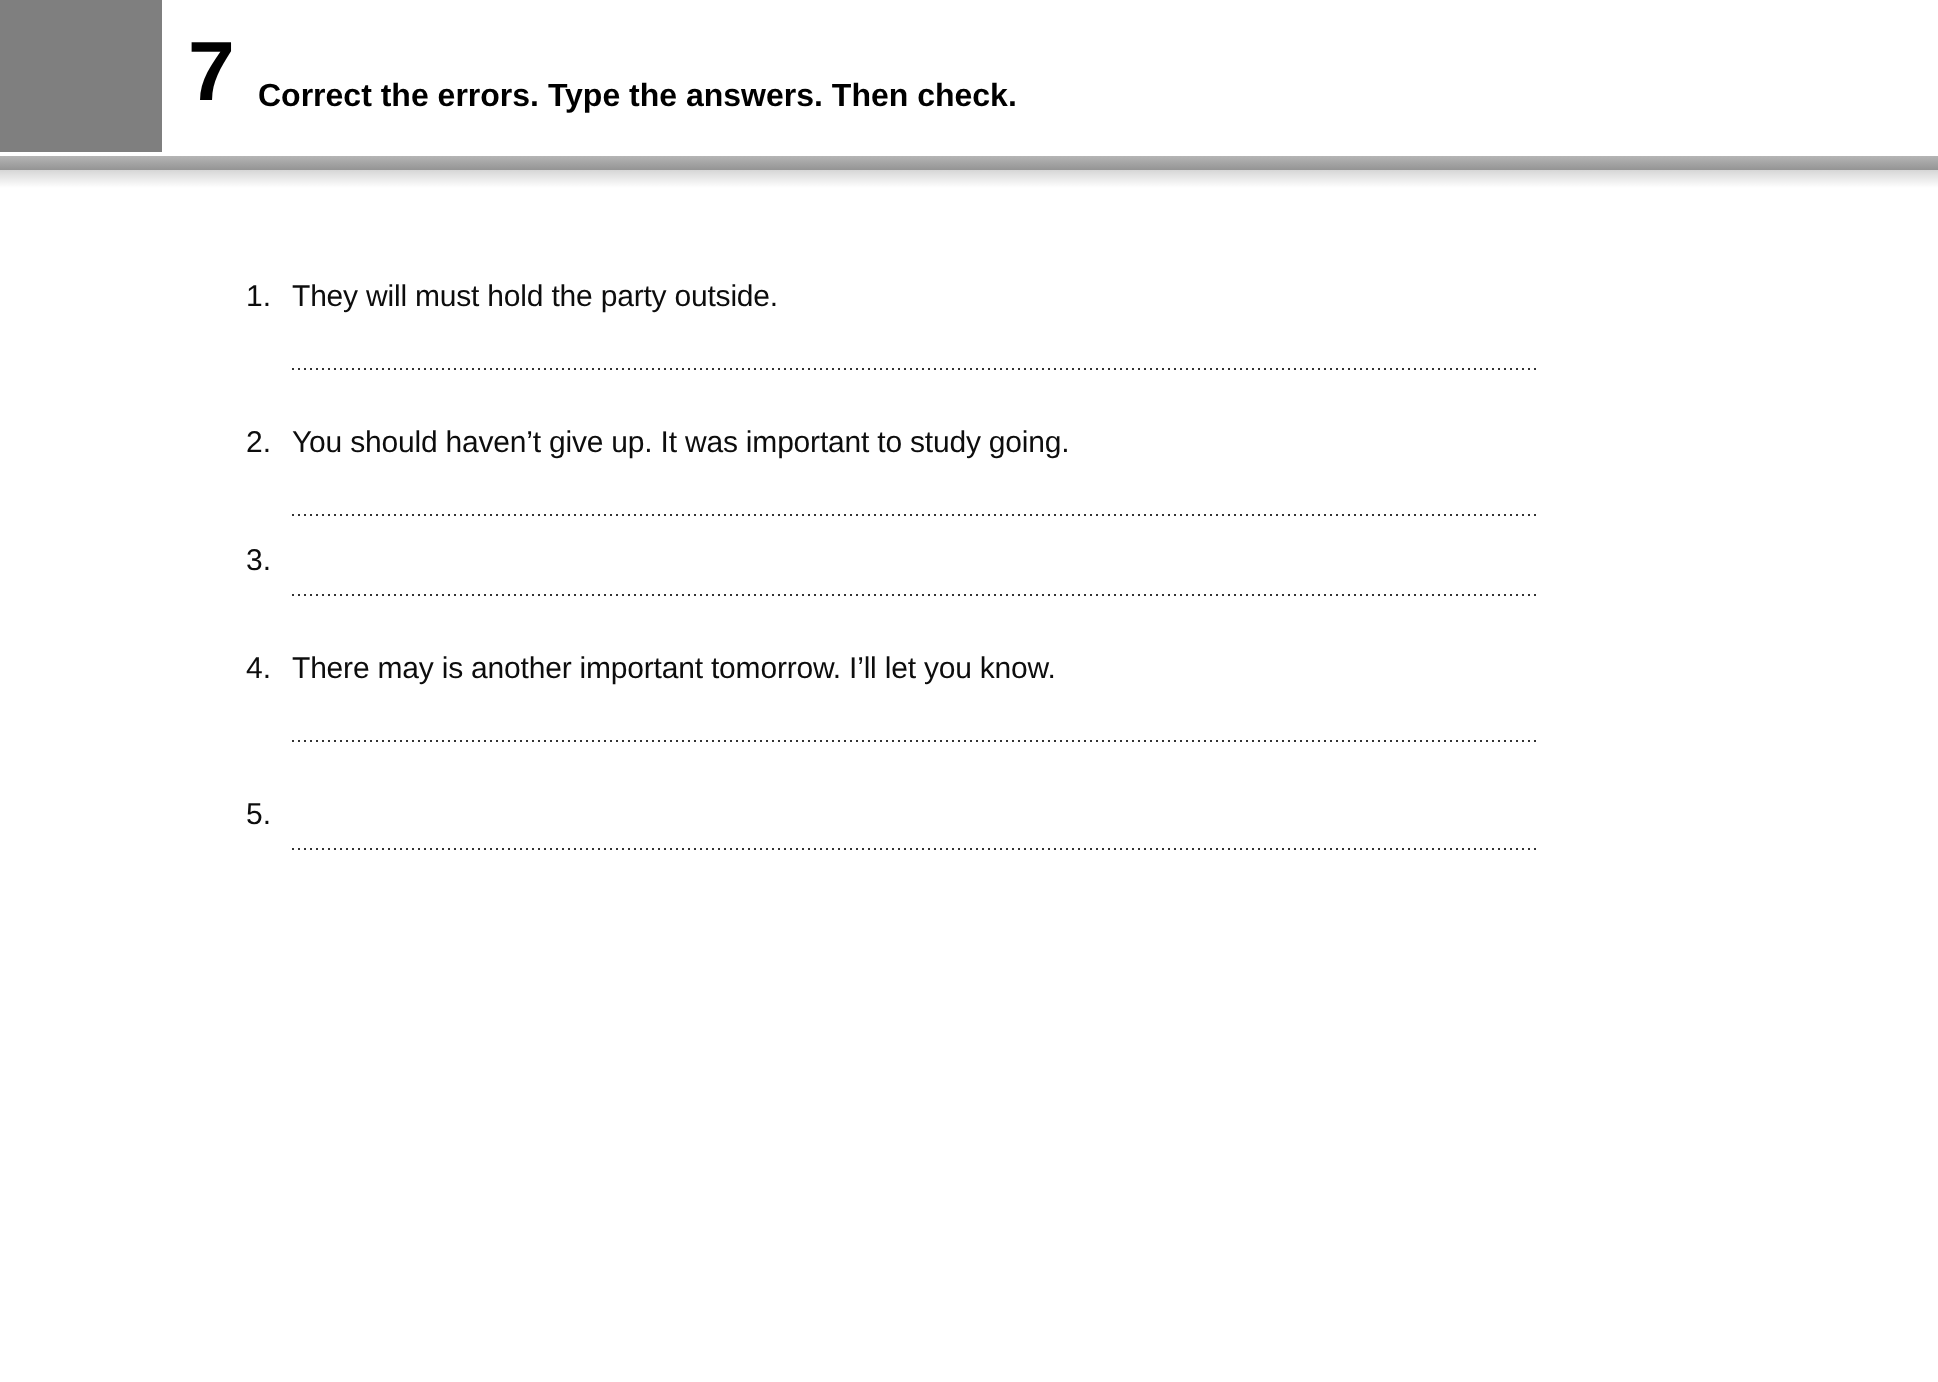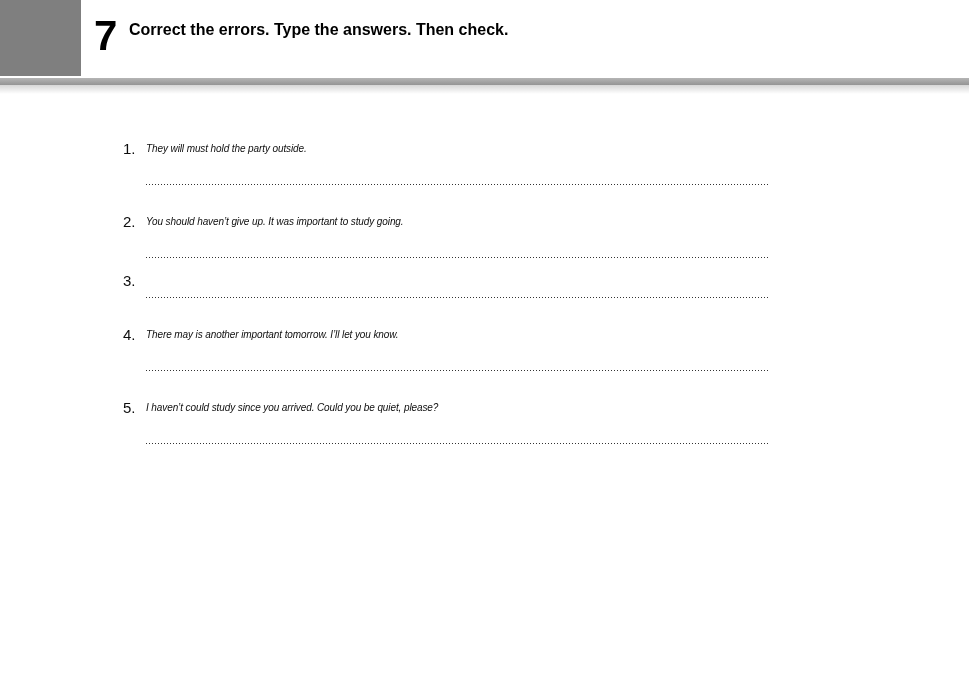--- a/index.html
+++ b/index.html
@@ -31,21 +31,21 @@
     left: 94px;
     top: 15px;
     font-size: 42px;
     font-weight: bold;
     line-height: 42px;
     color: #000000;
   }
   .instruction {
     position: absolute;
     left: 129px;
-    top: 20px;
+    top: 39px;
     font-size: 16px;
     font-weight: 600;
     line-height: 20px;
     color: #000000;
     white-space: nowrap;
   }
 
   
   .divider {
     position: absolute;
@@ -84,26 +84,25 @@
     width: 23px;
     font-size: 15px;
     line-height: 19px;
     color: #0d0d0d;
   }
   .item-body {
     flex: 0 0 622px;
     width: 622px;
   }
   .sentence {
-    font-size: 10px;
+    font-size: 15px;
     line-height: 19px;
     color: #0d0d0d;
     letter-spacing: -0.1px;
     white-space: nowrap;
-    font-style: italic;
   }
   .answer {
     display: block;
     box-sizing: border-box;
     width: 622px;
     height: 24px;
     margin-top: 3px;
     padding: 0 2px;
     border: none;
     outline: none;
@@ -161,19 +160,18 @@
       <span class="item-number">4.</span>
       <div class="item-body">
         <div class="sentence">There may is another important tomorrow. I’ll let you know.</div>
         <input class="answer" type="text" value="" style="">
       </div>
     </div>
 
     <div class="item">
       <span class="item-number">5.</span>
       <div class="item-body">
-        <div class="sentence">I haven’t could study since you arrived. Could you be quiet, please?</div>
         <input class="answer" type="text" value="" style="">
       </div>
     </div>
 
   </div>
 </div>
 
 </body></html>

